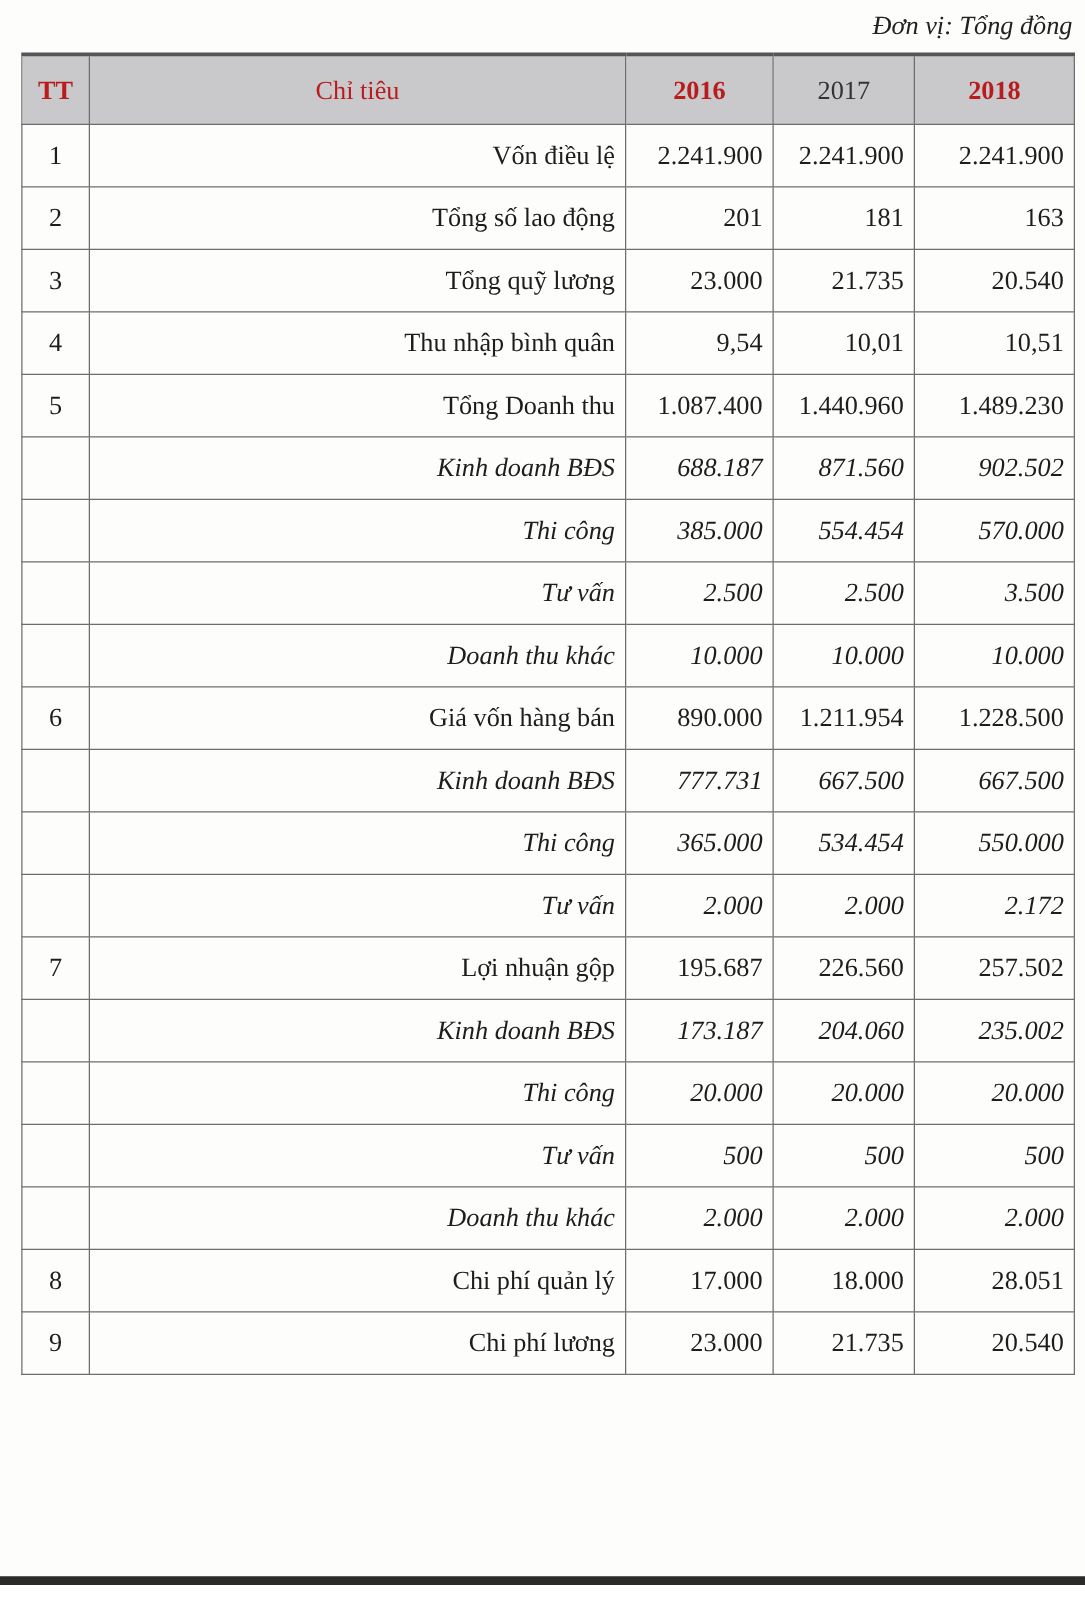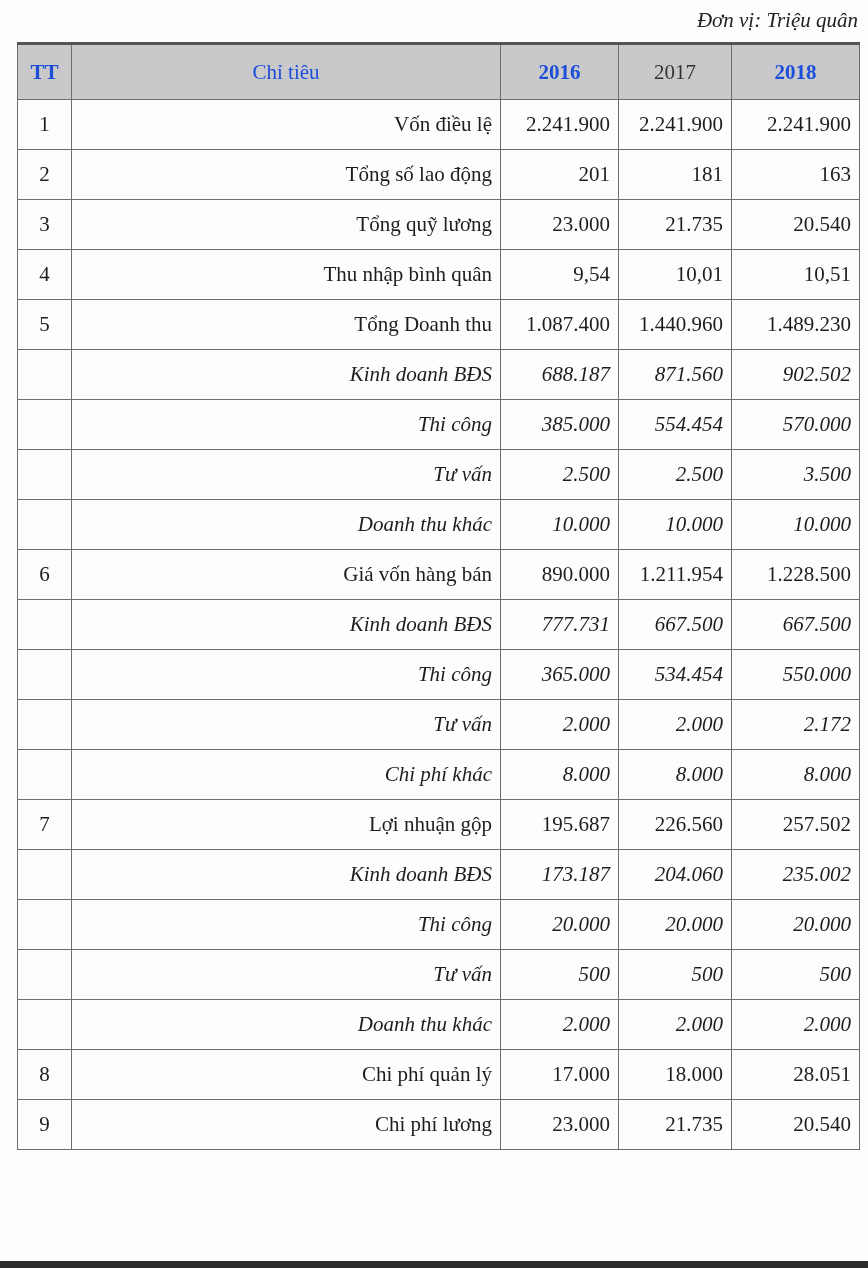--- a/index.html
+++ b/index.html
@@ -51,21 +51,21 @@
       box-sizing: border-box;
       white-space: nowrap;
       overflow: hidden;
     }
     table.fin thead th {
       height: 56px;
       background: #c9c9cc;
       font-weight: bold;
       font-size: 21px;
       text-align: center;
-      color: #1d4ed8;
+      color: #b91c1c;
       border-top: 3px solid #555;
     }
     table.fin thead th.h-name {
       font-weight: normal;
     }
     table.fin thead th.h-2017 {
       font-weight: normal;
       color: #333;
     }
     td.tt {
@@ -99,21 +99,21 @@
       width: 868px;
       height: 12px;
       background: #ffffff;
     }
   </style>
 </head>
 <body>
 
 <div class="page">
 
-  <div class="unit-note">Đơn vị: Triệu quân</div>
+  <div class="unit-note">Đơn vị: Tổng đồng</div>
 
   <table class="fin">
     <colgroup>
       <col class="c-tt">
         <col class="c-name">
         <col class="c-2016">
         <col class="c-2017">
         <col class="c-2018">
     </colgroup>
     <thead>
@@ -210,27 +210,20 @@
           <td class="num">534.454</td>
           <td class="num">550.000</td>
         </tr>
         <tr class="sub">
           <td class="tt"></td>
           <td class="name">Tư vấn</td>
           <td class="num">2.000</td>
           <td class="num">2.000</td>
           <td class="num">2.172</td>
         </tr>
-        <tr class="sub">
-          <td class="tt"></td>
-          <td class="name">Chi phí khác</td>
-          <td class="num">8.000</td>
-          <td class="num">8.000</td>
-          <td class="num">8.000</td>
-        </tr>
         <tr>
           <td class="tt">7</td>
           <td class="name">Lợi nhuận gộp</td>
           <td class="num">195.687</td>
           <td class="num">226.560</td>
           <td class="num">257.502</td>
         </tr>
         <tr class="sub">
           <td class="tt"></td>
           <td class="name">Kinh doanh BĐS</td>

